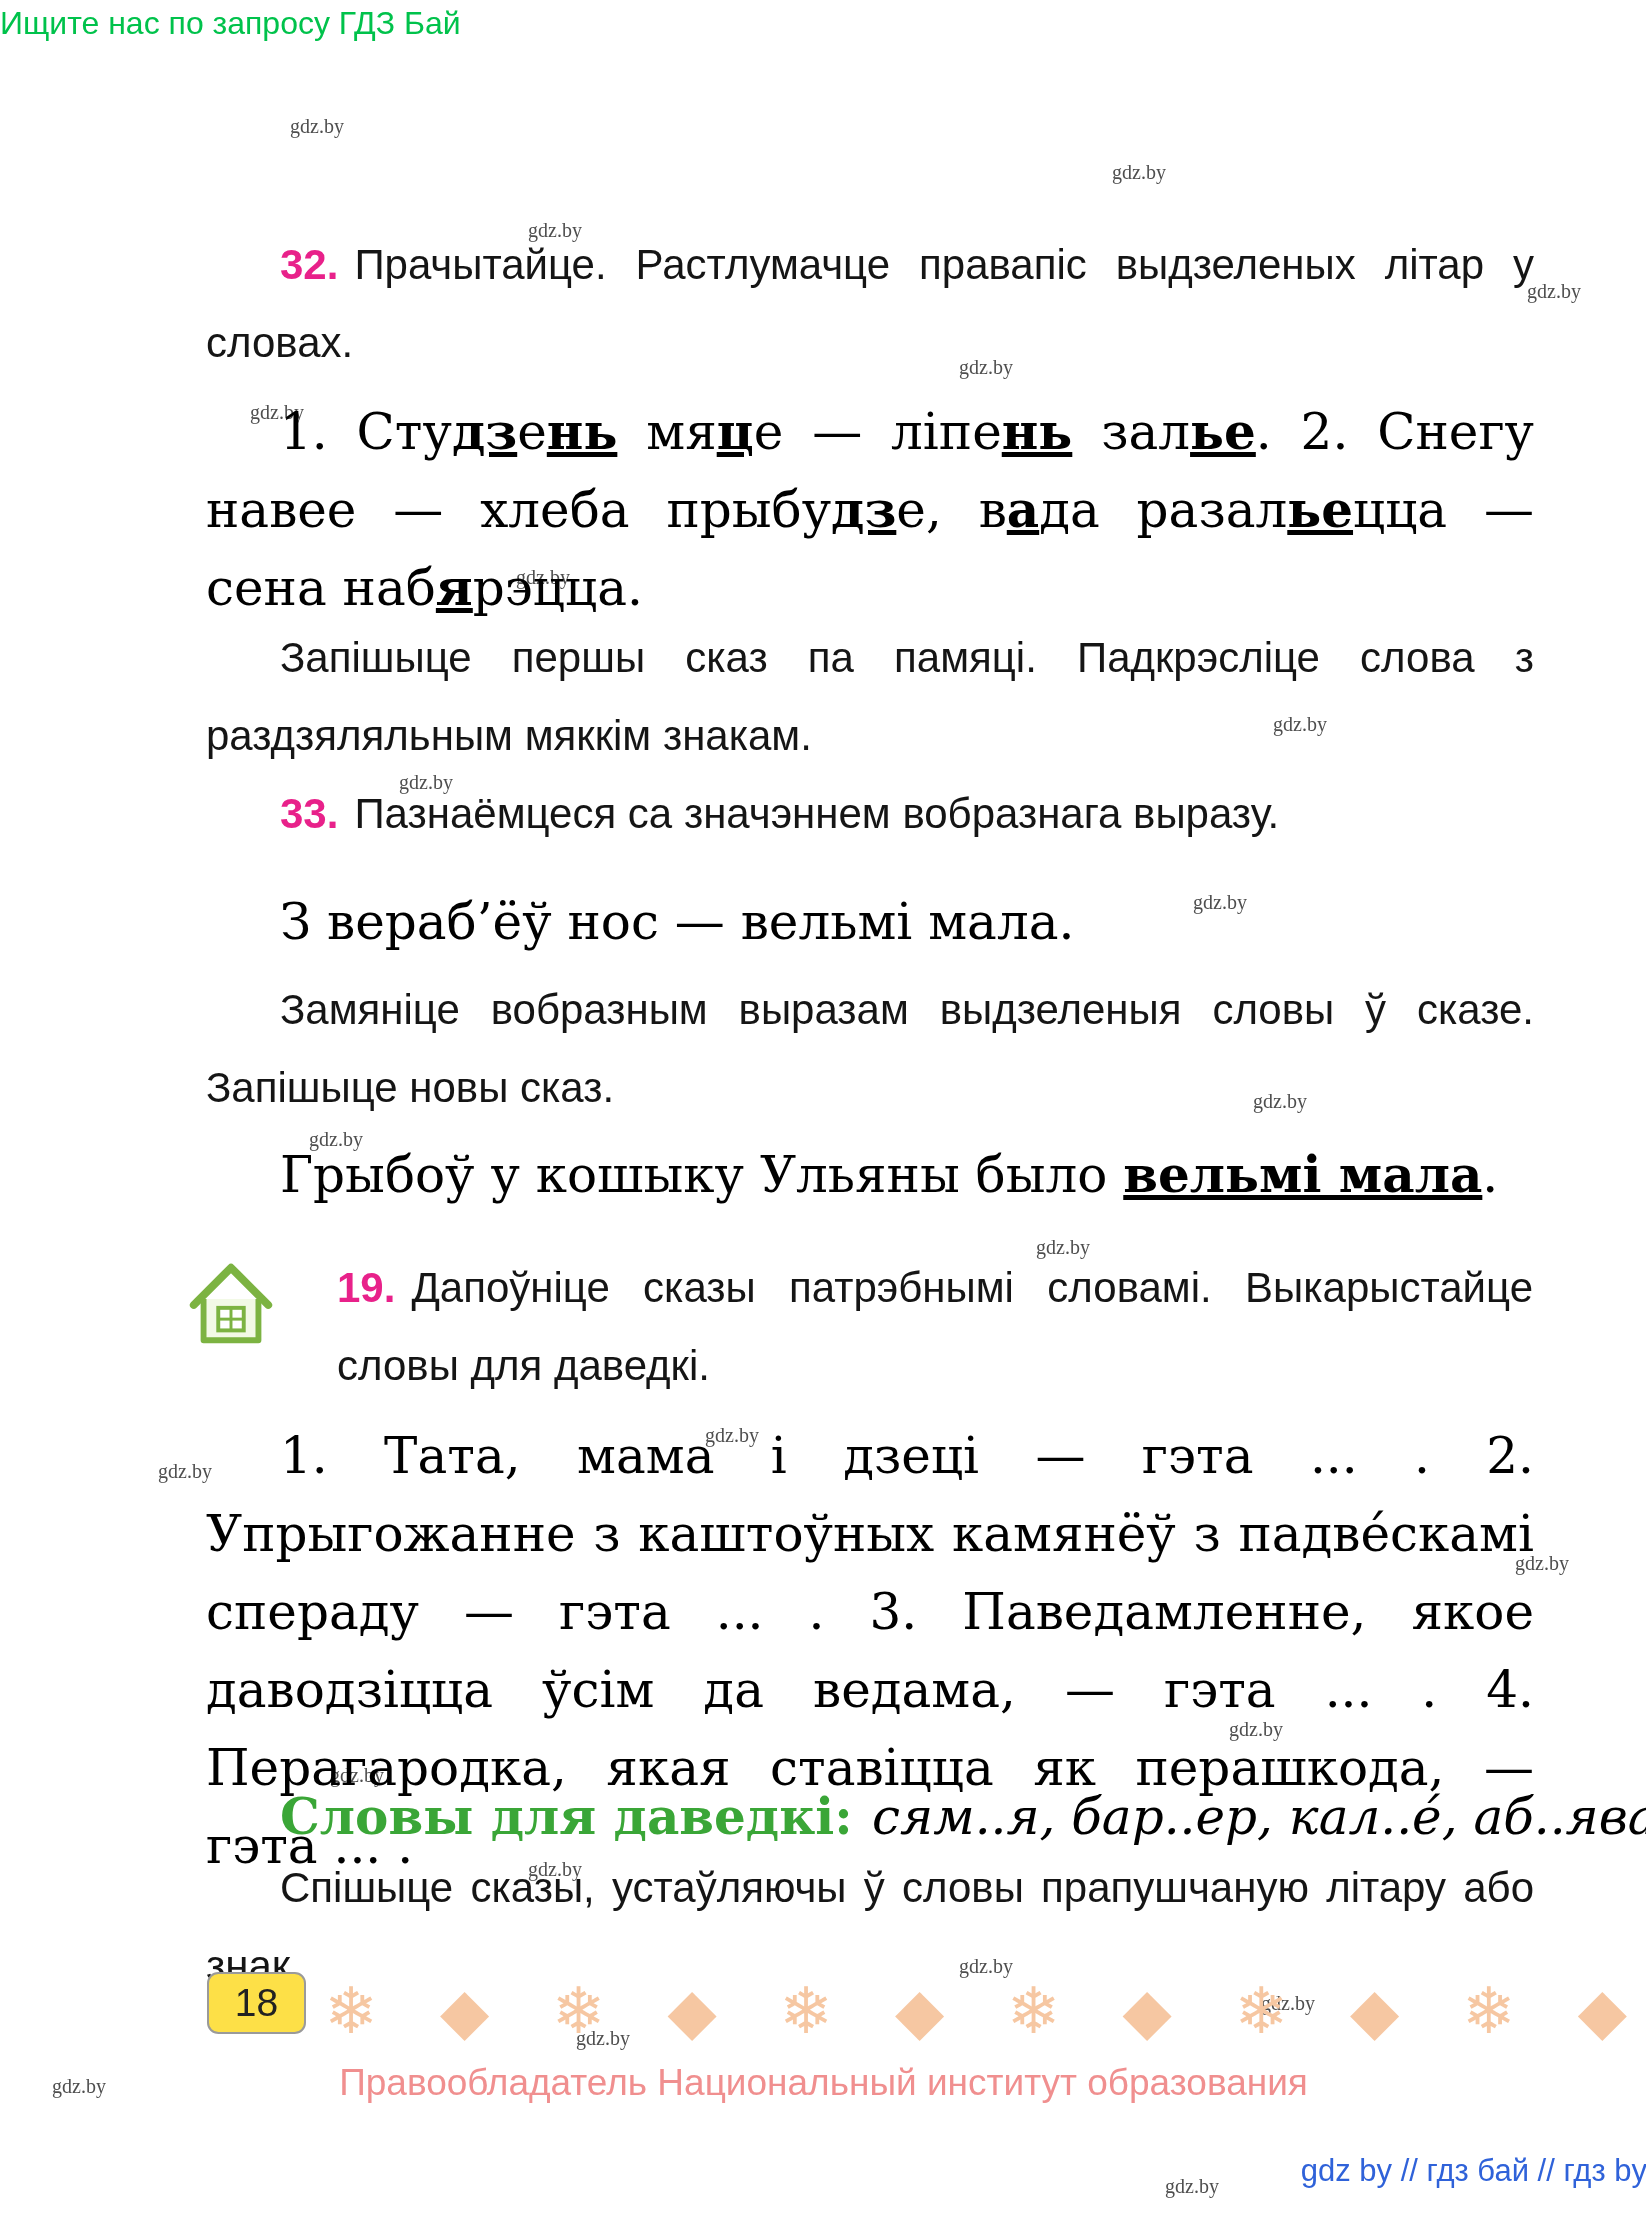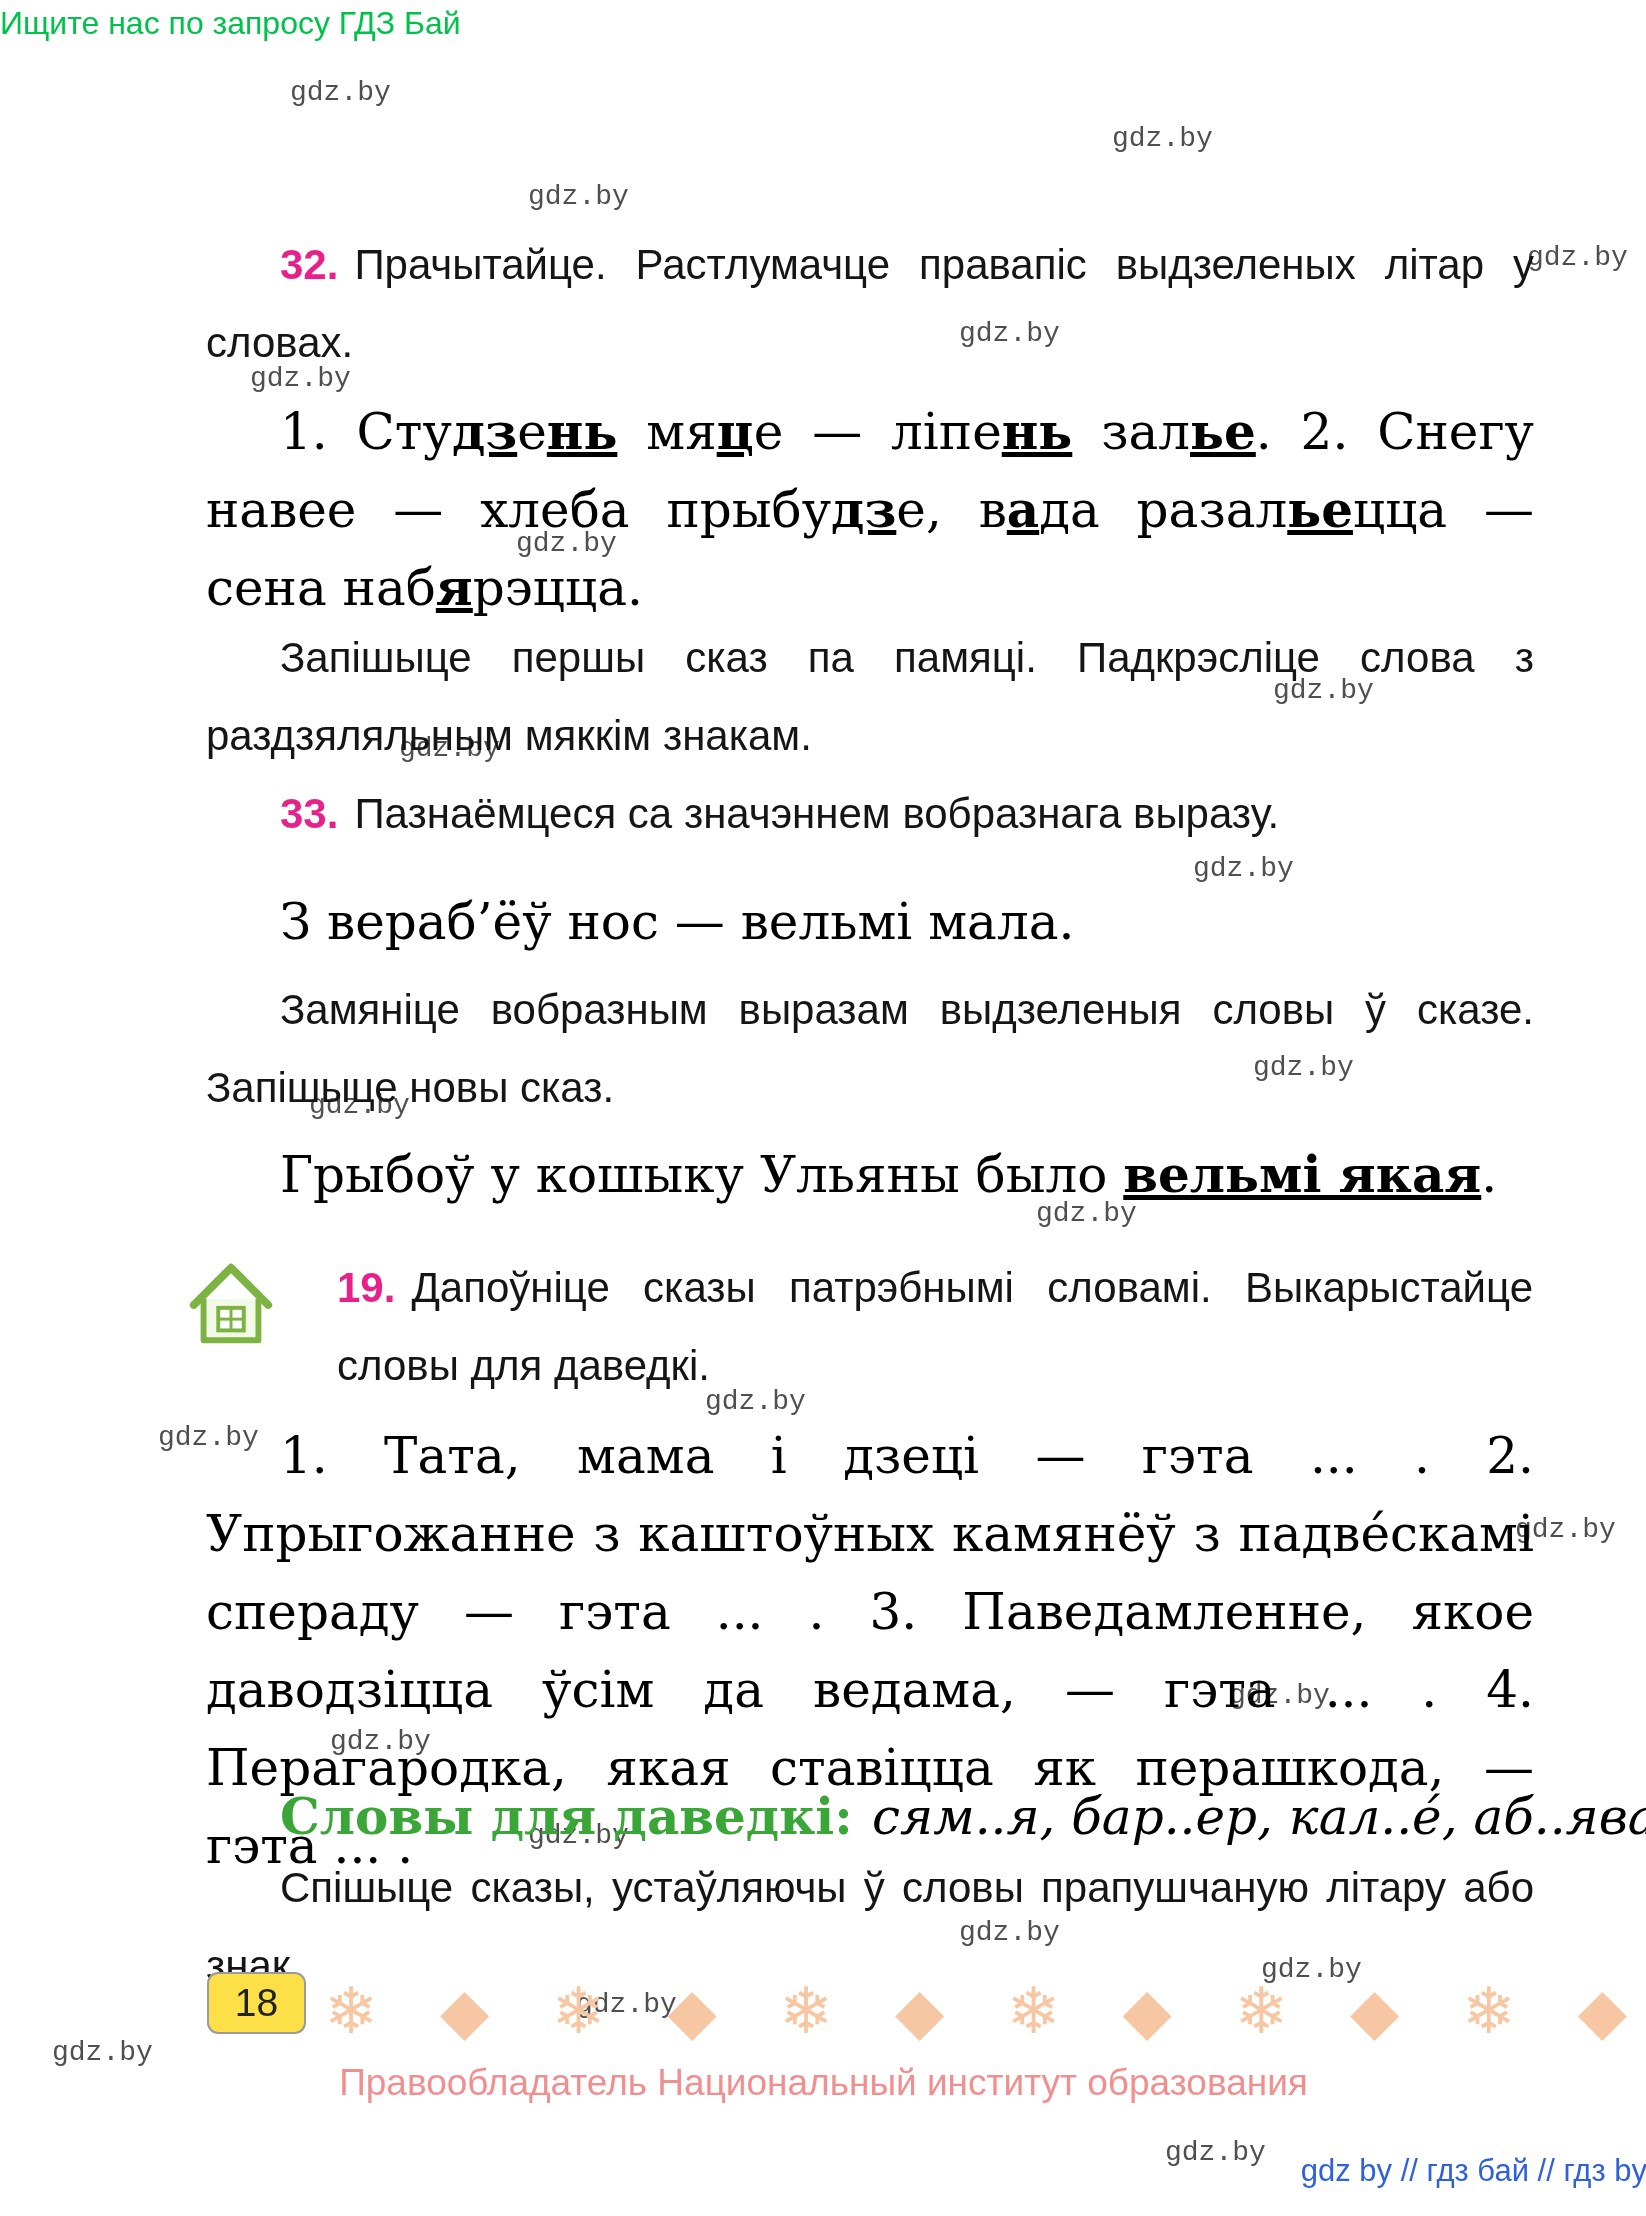--- a/index.html
+++ b/index.html
@@ -10,23 +10,24 @@
     background:#ffffff;
     font-family:"Liberation Sans","DejaVu Sans",sans-serif;
     color:#111;
     overflow:hidden;
   }
   .top-banner {
     position:absolute; top:4.8px; left:0; width:100%;
     font-size:32px; color:#00c24b;
   }
   .wm {
-    position:absolute; font-size:28px; color:#4f4f4f;
-    font-family:Liberation Mono, monospace;
+    position:absolute; font-size:20px; color:#4f4f4f;
+    font-family:Liberation Serif, serif;
     white-space:nowrap;
+    margin-top:38px;
   }
   .task, .heading {
     position:absolute; left:206px; width:1328px;
     font-size:42px; line-height:78px; text-align:justify;
     color:#151515;
     font-family:"Liberation Sans","DejaVu Sans",sans-serif;
   }
   .indent { text-indent:74px; }
   .num { font-weight:bold; color:#e8218a; margin-right:16px; }
   .serif {
@@ -100,21 +101,21 @@
   <p class="serif indent" style="top:343px">1. Сту<b>дз</b>е<b>нь</b> мя<b>ц</b>е — ліпе<b>нь</b> зал<b>ье</b>. 2. Снегу навее — хлеба прыбу<b>дз</b>е, в<b>а</b>да разал<b>ье</b>цца — сена наб<b>я</b>рэцца.</p>
 
   <p class="task indent" style="top:577px">Запішыце першы сказ па памяці. Падкрэсліце слова з раздзяляльным мяккім знакам.</p>
 
   <p class="task indent" style="top:733px"><span class="num">33.</span><span>Пазнаёмцеся са значэннем вобразнага выразу.</span></p>
 
   <p class="serif indent" style="top:833px">З вераб’ёў нос — вельмі мала.</p>
 
   <p class="task indent" style="top:929px">Замяніце вобразным выразам выдзеленыя словы ў сказе. Запішыце новы сказ.</p>
 
-  <p class="serif indent" style="top:1086px">Грыбоў у кошыку Ульяны было <b>вельмі якая</b>.</p>
+  <p class="serif indent" style="top:1086px">Грыбоў у кошыку Ульяны было <b>вельмі мала</b>.</p>
 
   <div class="house-wrap">
     <svg viewBox="0 0 100 100" width="98" height="108" aria-hidden="true">
       <path d="M12 54 L50 16 L88 54" fill="none" stroke="#7cb342" stroke-width="8" stroke-linecap="round" stroke-linejoin="round"></path>
       <path d="M22 48 L22 90 L78 90 L78 48" fill="#f2f9e6" stroke="#7cb342" stroke-width="6" stroke-linejoin="round"></path>
       <rect x="37" y="57" width="26" height="23" fill="#ffffff" stroke="#7cb342" stroke-width="4"></rect>
       <line x1="50" y1="57" x2="50" y2="80" stroke="#7cb342" stroke-width="3"></line>
       <line x1="37" y1="68.5" x2="63" y2="68.5" stroke="#7cb342" stroke-width="3"></line>
     </svg>
   </div>

